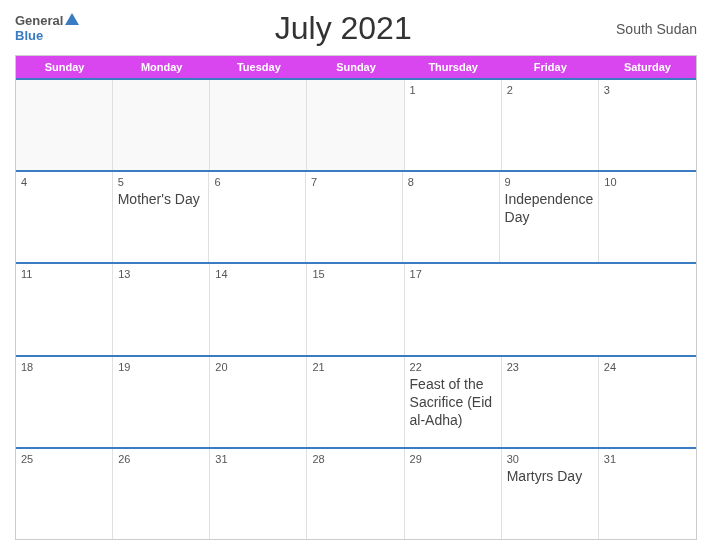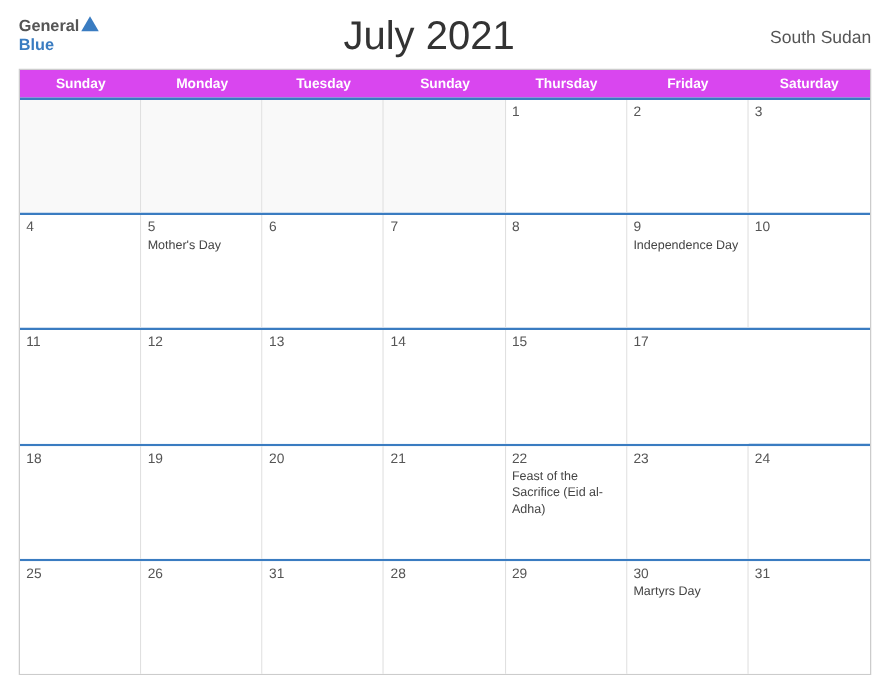--- a/index.html
+++ b/index.html
@@ -110,21 +110,21 @@
     .day-cell.empty {
       background: #f9f9f9;
     }
     .day-number {
       font-size: 11px;
       color: #555;
       display: block;
       margin-bottom: 2px;
     }
     .event-text {
-      font-size: 10px;
+      font-size: 14px;
       color: #444;
       line-height: 1.3;
       margin-top: 2px;
     }
   </style>
 </head>
 <body>
 
 <div class="calendar-container">
   <div class="header">
@@ -188,23 +188,20 @@
           </div>
           <div class="day-cell">
             <span class="day-number">10</span>
           </div>
         </div>
         <div class="week-row">
           <div class="day-cell">
             <span class="day-number">11</span>
           </div>
           <div class="day-cell">
-            <span class="day-number">12</span>
-          </div>
-          <div class="day-cell">
             <span class="day-number">13</span>
           </div>
           <div class="day-cell">
             <span class="day-number">14</span>
           </div>
           <div class="day-cell">
             <span class="day-number">15</span>
           </div>
           <div class="day-cell">
             <span class="day-number">17</span>

